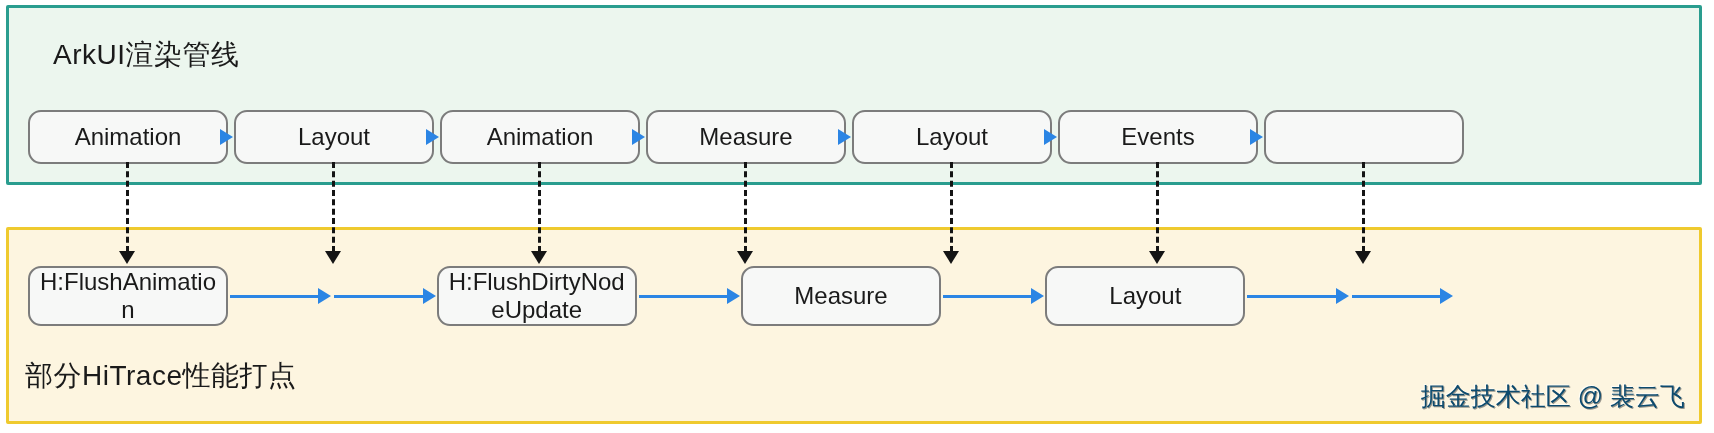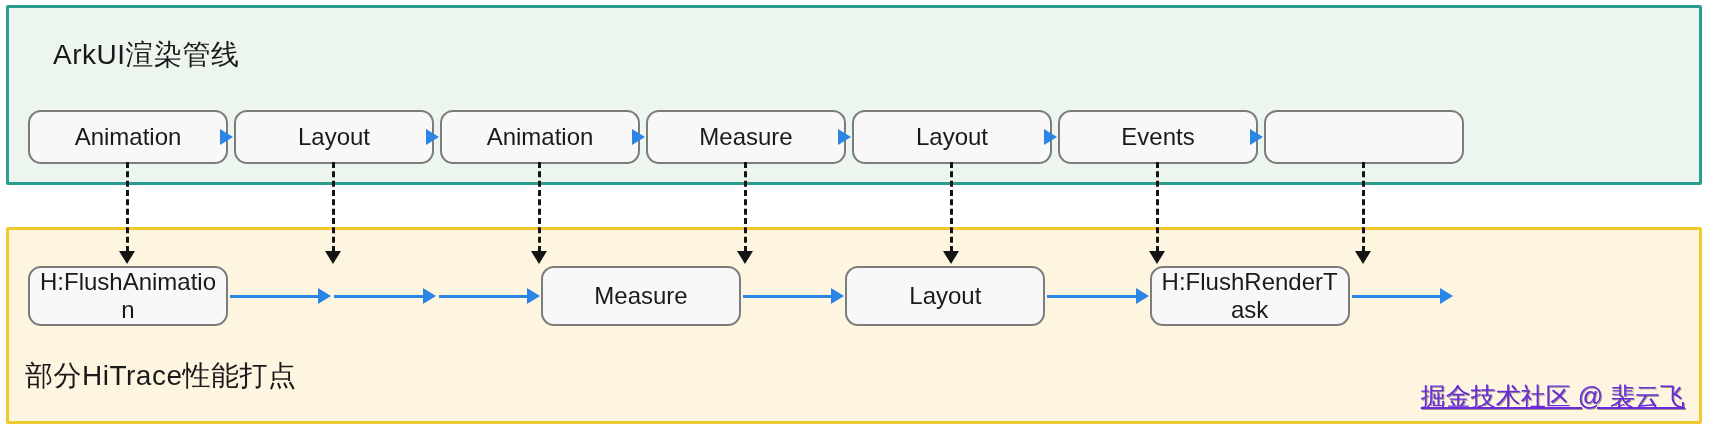--- a/index.html
+++ b/index.html
@@ -49,24 +49,23 @@
     letter-spacing: 0.5px;
     white-space: nowrap;
   }
   .band-title-top { left: 44px; top: 28px; }
   .band-title-bottom { left: 16px; bottom: 26px; }
   .watermark {
     position: absolute;
     right: 14px;
     bottom: 8px;
     font-size: 25px;
-    color: #6d28d9;
+    color: #0c4a6e;
     text-shadow: 1px 1px 0 #98968c, -1px -1px 0 #fffdf5;
     white-space: nowrap;
-    text-decoration: underline;
   }
   .row {
     position: absolute;
     left: 28px;
     width: 1426px;
     display: flex;
     align-items: center;
     justify-content: space-between;
   }
   .row-top { top: 110px; }
@@ -178,28 +177,28 @@
       <span class="varrow"></span>
     </div>
   </div>
 
   <div class="row row-bottom">
     <div class="node">
       <span>H:FlushAnimation</span>
     </div>
     <div class="harrow"></div>
     <div class="harrow"></div>
+    <div class="node">
+      <span>H:FlushDirtyNodeUpdate</span>
+    </div>
     <div class="harrow"></div>
     <div class="node">
       <span>Measure</span>
     </div>
     <div class="harrow"></div>
     <div class="node">
       <span>Layout</span>
     </div>
     <div class="harrow"></div>
-    <div class="node">
-      <span>H:FlushRenderTask</span>
-    </div>
     <div class="harrow"></div>
   </div>
 
 </div>
 
 </body></html>

